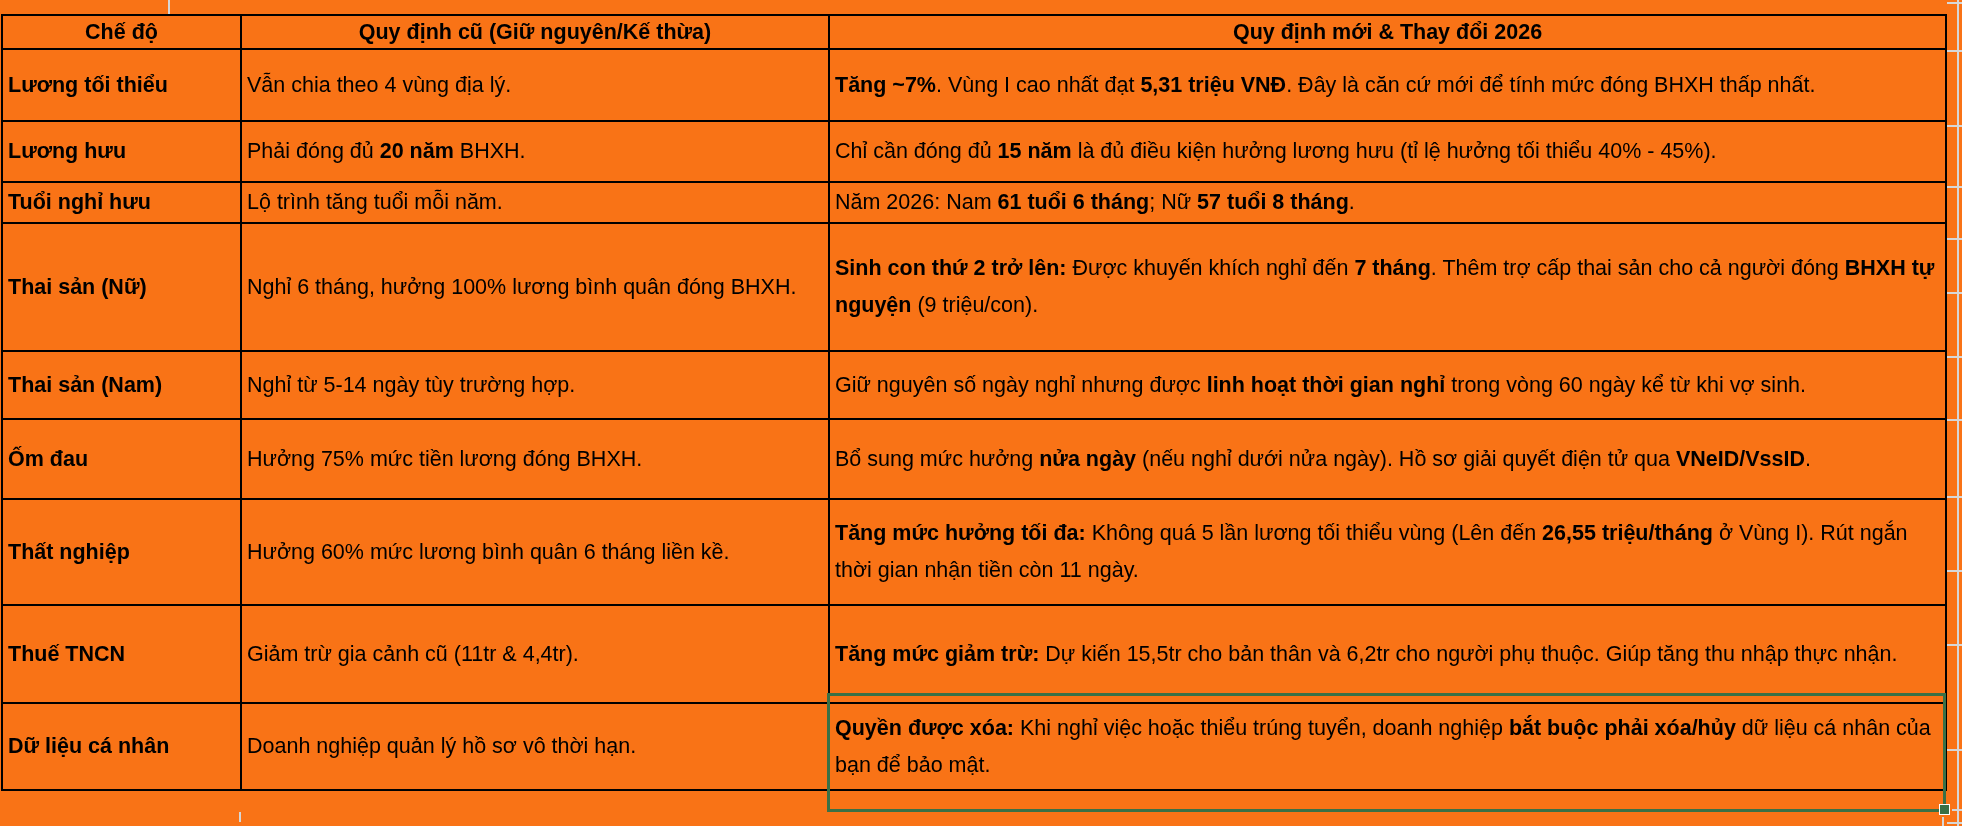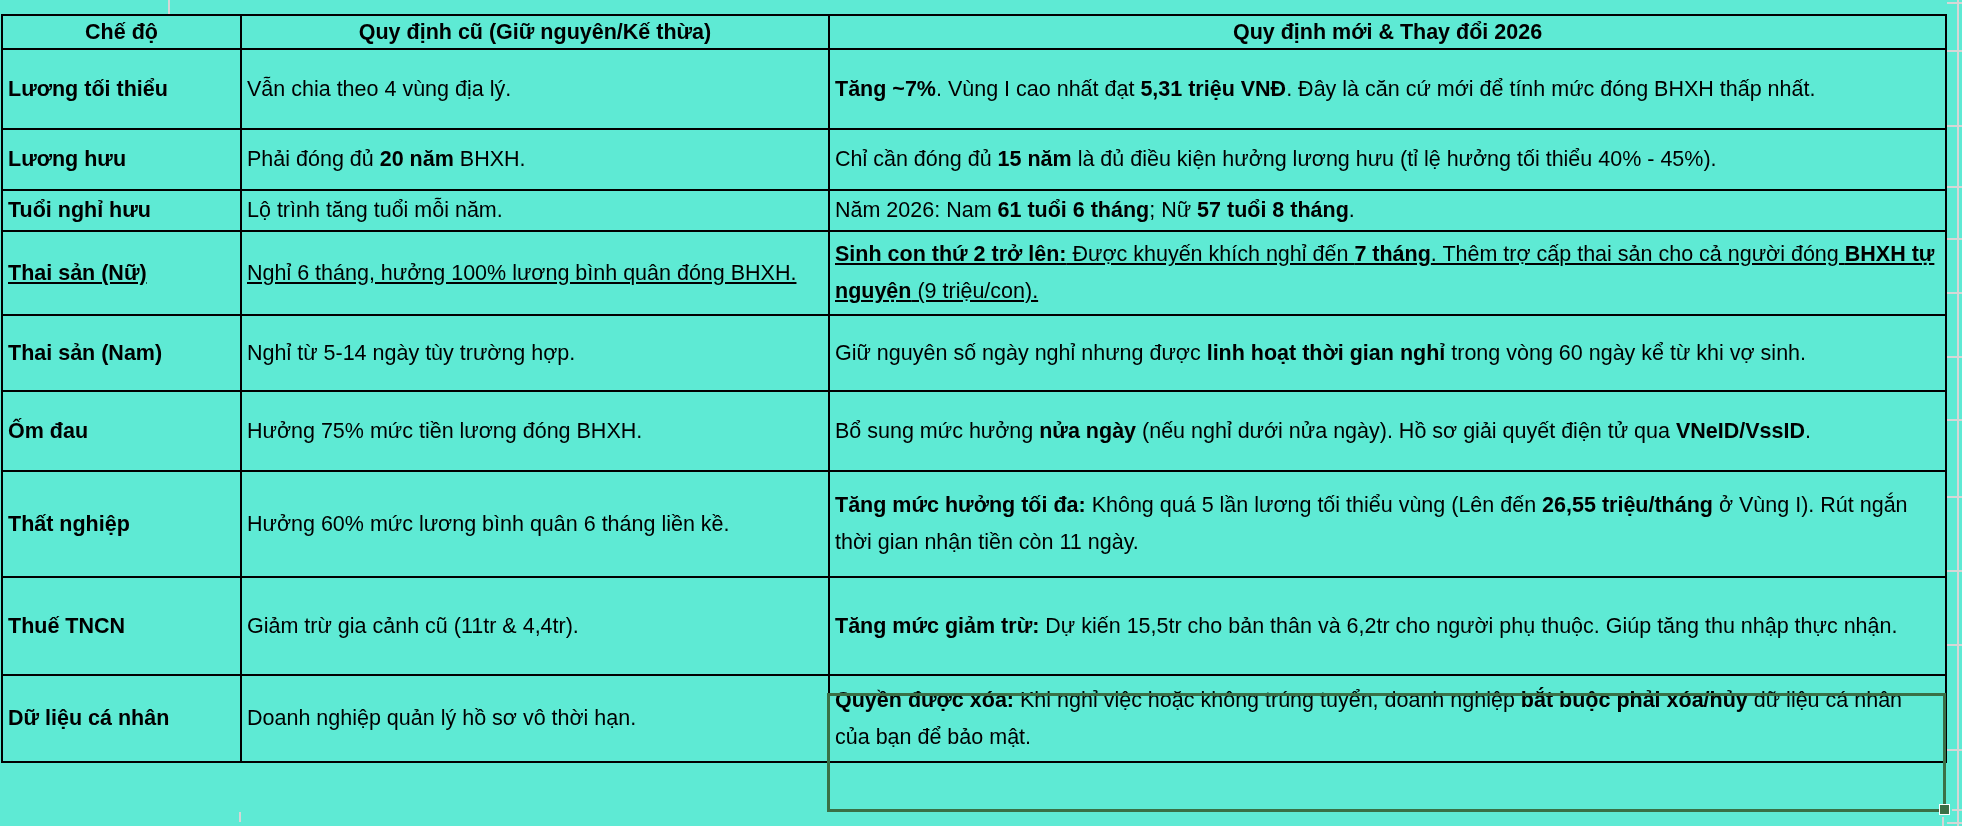--- a/index.html
+++ b/index.html
@@ -1,38 +1,38 @@
 <!DOCTYPE html>
 <html><head>
 <meta charset="utf-8">
 <style>
   html,body{margin:0;padding:0;background:#fff;}
   .stage{
-    position:relative;width:1962px;height:826px;background:#5eead4;overflow:hidden;
+    position:relative;width:1962px;height:826px;background:#f97316;overflow:hidden;
     font-family:"Liberation Sans","DejaVu Sans",sans-serif;color:#000;
   }
   table.main{
     position:absolute;left:1px;top:14px;border-collapse:collapse;table-layout:fixed;
     width:1944px;
   }
   table.main col.c1{width:239px;}
   table.main col.c2{width:588px;}
   table.main col.c3{width:1117px;}
   table.main th,table.main td{
     border:2px solid #000;box-sizing:border-box;
     font-size:21.5px;line-height:37px;vertical-align:middle;
     padding:1px 6px 1px 5px;overflow:hidden;
   }
   table.main thead tr{height:34px;}
   table.main th{font-weight:bold;text-align:center;padding:0 4px;line-height:30px;}
-  tbody tr:nth-child(1){height:80px;}
+  tbody tr:nth-child(1){height:72px;}
   tbody tr:nth-child(2){height:61px;}
   tbody tr:nth-child(3){height:38px;}
-  tbody tr:nth-child(4){height:84px;text-decoration:underline;}
-  tbody tr:nth-child(5){height:76px;}
+  tbody tr:nth-child(4){height:128px;}
+  tbody tr:nth-child(5){height:68px;}
   tbody tr:nth-child(6){height:80px;}
   tbody tr:nth-child(7){height:106px;padding-left:34px;}
   tbody tr:nth-child(8){height:98px;}
   tbody tr:nth-child(9){height:87px;}
   td.regime{font-weight:bold;padding-left:8px;}
   span.b{font-weight:bold;}
   
   .selection{
     position:absolute;left:827px;top:693px;width:1119px;height:119px;
     border:3px solid #3a7046;box-sizing:border-box;pointer-events:none;background:transparent;
@@ -105,21 +105,21 @@
           <td><span class="b">Tăng mức hưởng tối đa:</span><span> Không quá 5 lần lương tối thiểu vùng (Lên đến </span><span class="b">26,55 triệu/tháng</span><span> ở Vùng I). Rút ngắn thời gian nhận tiền còn 11 ngày.</span></td>
         </tr>
         <tr>
           <td class="regime">Thuế TNCN</td>
           <td><span>Giảm trừ gia cảnh cũ (11tr &amp; 4,4tr).</span></td>
           <td><span class="b">Tăng mức giảm trừ:</span><span> Dự kiến 15,5tr cho bản thân và 6,2tr cho người phụ thuộc. Giúp tăng thu nhập thực nhận.</span></td>
         </tr>
         <tr>
           <td class="regime">Dữ liệu cá nhân</td>
           <td><span>Doanh nghiệp quản lý hồ sơ vô thời hạn.</span></td>
-          <td><span class="b">Quyền được xóa:</span><span> Khi nghỉ việc hoặc không trúng tuyển, doanh nghiệp </span><span class="b">bắt buộc phải xóa/hủy</span><span> dữ liệu cá nhân của bạn để bảo mật.</span></td>
+          <td><span class="b">Quyền được xóa:</span><span> Khi nghỉ việc hoặc thiểu trúng tuyển, doanh nghiệp </span><span class="b">bắt buộc phải xóa/hủy</span><span> dữ liệu cá nhân của bạn để bảo mật.</span></td>
         </tr>
       </tbody>
   </table>
 
   <div class="selection" style="border-color: rgb(58, 112, 70);"></div>
   <div class="fill-handle" style="background: rgb(58, 112, 70);"></div>
 
   <div class="gl gl-top-v"></div>
   <div class="gl gl-bottom-v"></div>
   <div class="gl gl-right-v"></div>

